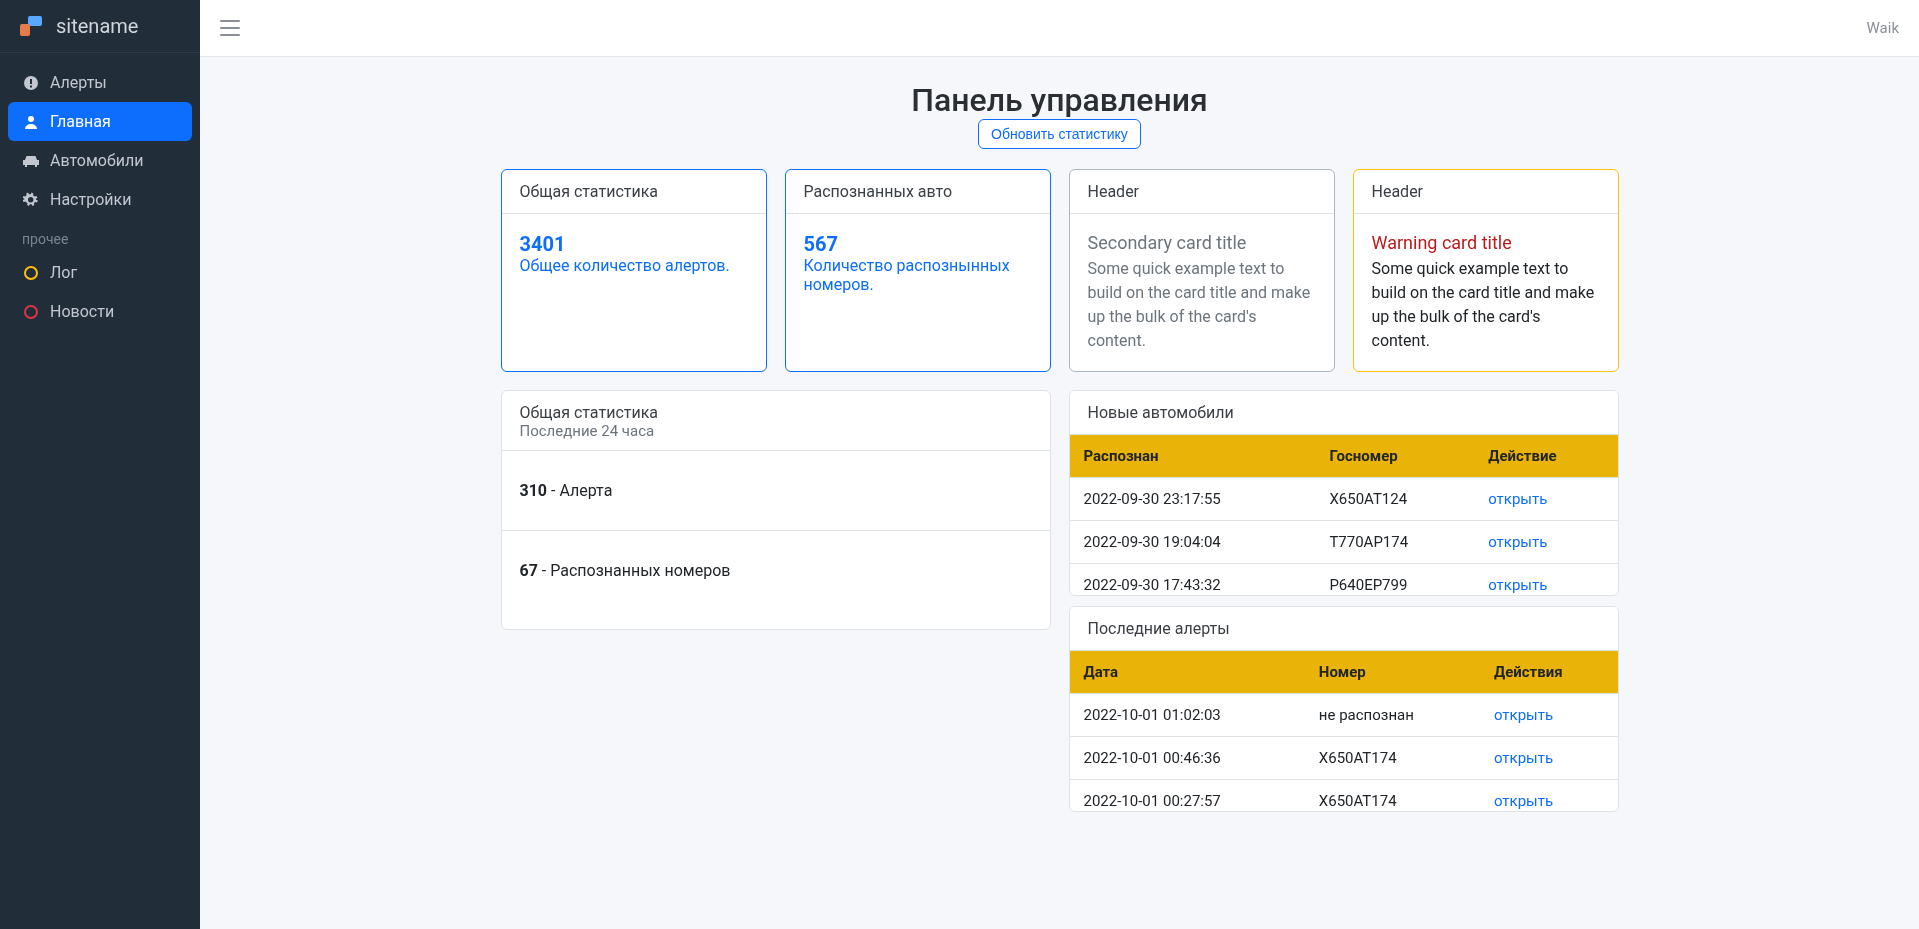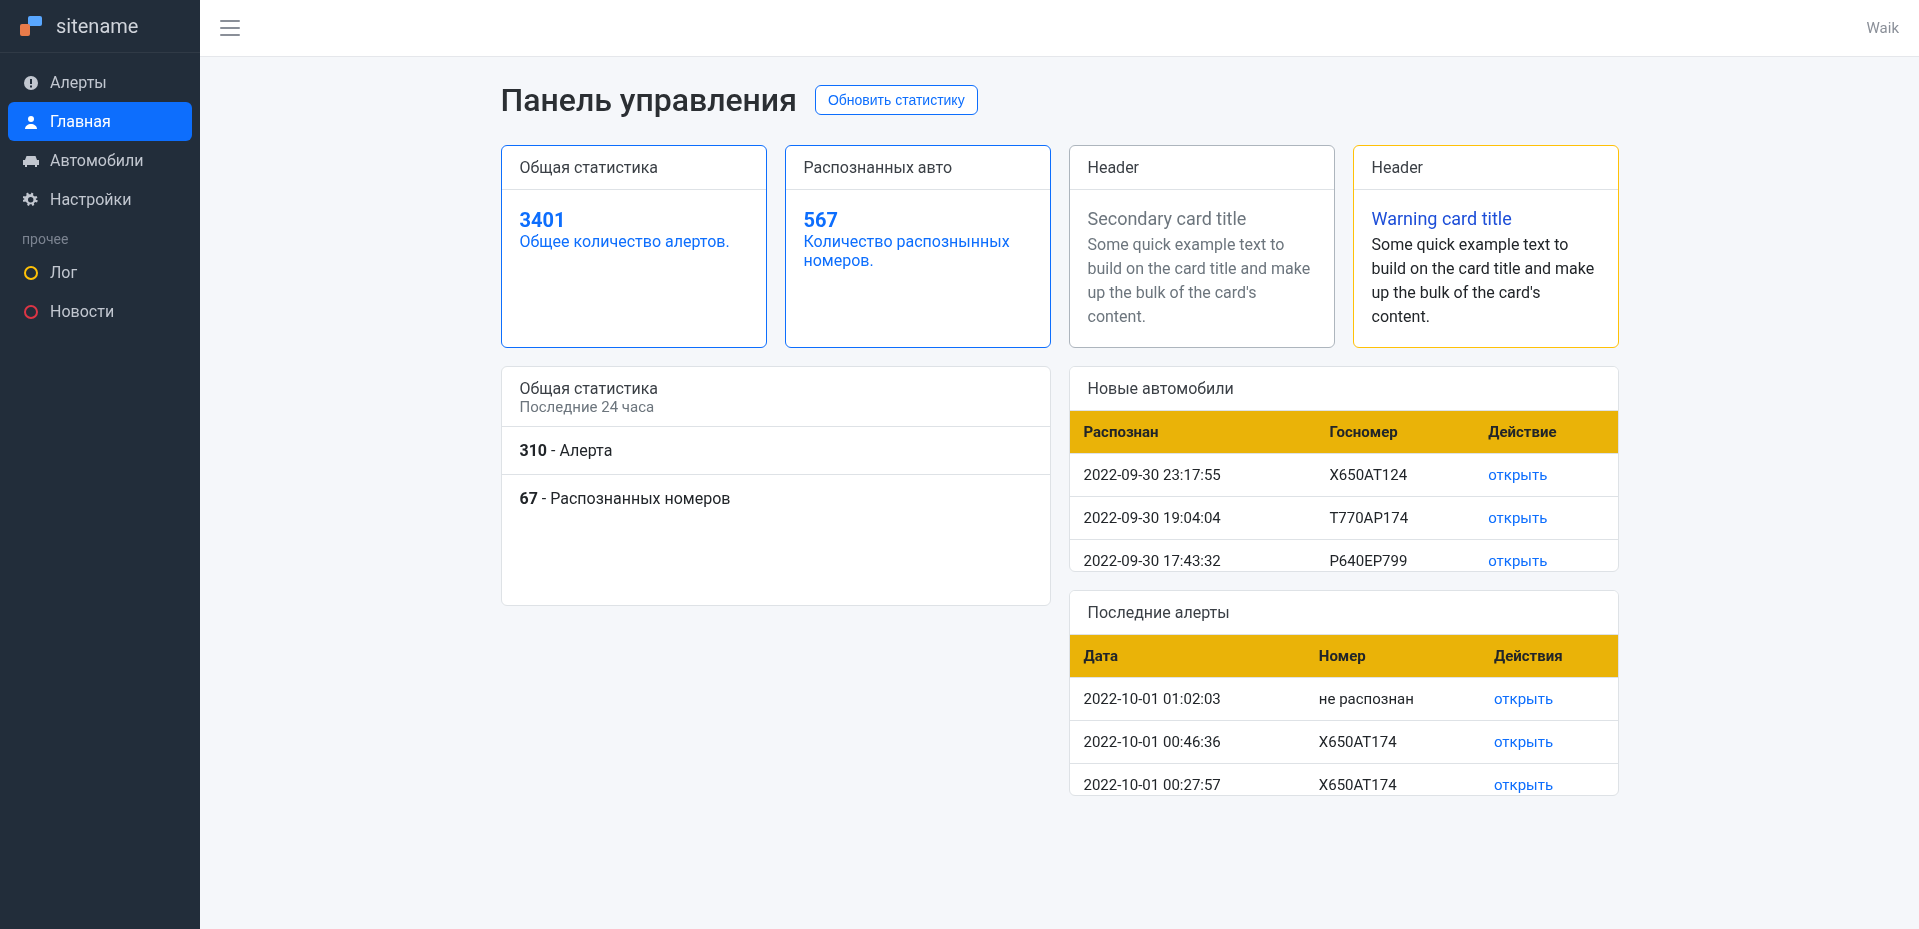--- a/index.html
+++ b/index.html
@@ -22,47 +22,47 @@
 
 
 .main { flex: 1; display: flex; flex-direction: column; min-width: 0; }
 .topbar { height: 57px; background: #fff; border-bottom: 1px solid #e5e7eb; display: flex; align-items: center; justify-content: space-between; padding: 0 20px; }
 .hamburger { width: 20px; height: 16px; cursor: pointer; display: flex; flex-direction: column; justify-content: space-between; }
 .hamburger span { display: block; height: 2px; background: #8a8f98; border-radius: 1px; }
 .username { color: #8a8f98; font-size: 15px; margin-left: 45px; }
 
 .content { padding: 24px 0 40px; max-width: 1118px; margin: 0 auto; width: 100%; }
 
-.page-header { display: flex; align-items: center; gap: 18px; margin-bottom: 26px; }
+.page-header { display: flex; align-items: center; gap: 0; margin-bottom: 20px; flex-direction: column; }
 .page-title { font-size: 32px; font-weight: 500; color: #2b2f33; }
 .refresh-btn { border: 1px solid #0d6efd; color: #0d6efd; background: #fff; border-radius: 6px; padding: 6px 12px; font-size: 14px; cursor: pointer; }
 
 .row { display: flex; gap: 18px; flex-wrap: wrap; }
 
 .card { background: #fff; border: 1px solid #dee2e6; border-radius: 6px; overflow: hidden; display: flex; flex-direction: column; }
 .card-header { padding: 12px 18px; border-bottom: 1px solid #dee2e6; font-size: 16px; color: #3a3f45; }
 .card-body { padding: 18px; }
 .card-subtext { color: #6c757d; font-size: 15px; }
 
 .stat-card { flex: 1; min-width: 0; min-height: 170px; }
 .card.border-primary { border-color: #0d6efd; }
 .card.border-secondary { border-color: #adb5bd; }
 .card.border-warning { border-color: #ffc107; }
 .stat-num { color: #0d6efd; font-size: 20px; font-weight: 700; }
 .stat-desc { color: #0d6efd; font-size: 16px; }
 .sec-title { color: #6c757d; font-size: 18px; margin-bottom: 4px; }
 .sec-text { color: #6c757d; font-size: 16px; line-height: 1.5; }
-.warn-title { color: #1d4ed8; font-size: 18px; margin-bottom: 4px; }
+.warn-title { color: #b91c1c; font-size: 18px; margin-bottom: 4px; }
 .warn-text { color: #212529; font-size: 16px; line-height: 1.5; }
 
 .row2 { display: flex; gap: 18px; margin-top: 18px; align-items: flex-start; }
 .col-left { flex: 1; }
-.col-right { flex: 1; display: flex; flex-direction: column; gap: 18px; }
-
-.list-group-item { padding: 14px 18px; border-top: 1px solid #dee2e6; font-size: 16px; }
+.col-right { flex: 1; display: flex; flex-direction: column; gap: 10px; }
+
+.list-group-item { padding: 30px 18px; border-top: 1px solid #dee2e6; font-size: 16px; }
 .list-group-item:first-of-type { border-top: 1px solid #dee2e6; }
 
 .table-card { background: #fff; border: 1px solid #dee2e6; border-radius: 6px; overflow: hidden; }
 .table-card .card-header { background: #fff; }
 .table-wrap { max-height: 160px; overflow-y: scroll; }
 table { width: 100%; border-collapse: collapse; }
 th, td { text-align: left; padding: 12px 14px; border-top: 1px solid #dee2e6; font-size: 15px; }
 th { font-weight: 700; background: #eab308; position: sticky; top: 0; }
 thead tr th { border-top: none; border-bottom: 1px solid #dee2e6;}
 .link { color: #0d6efd; cursor: pointer; }

